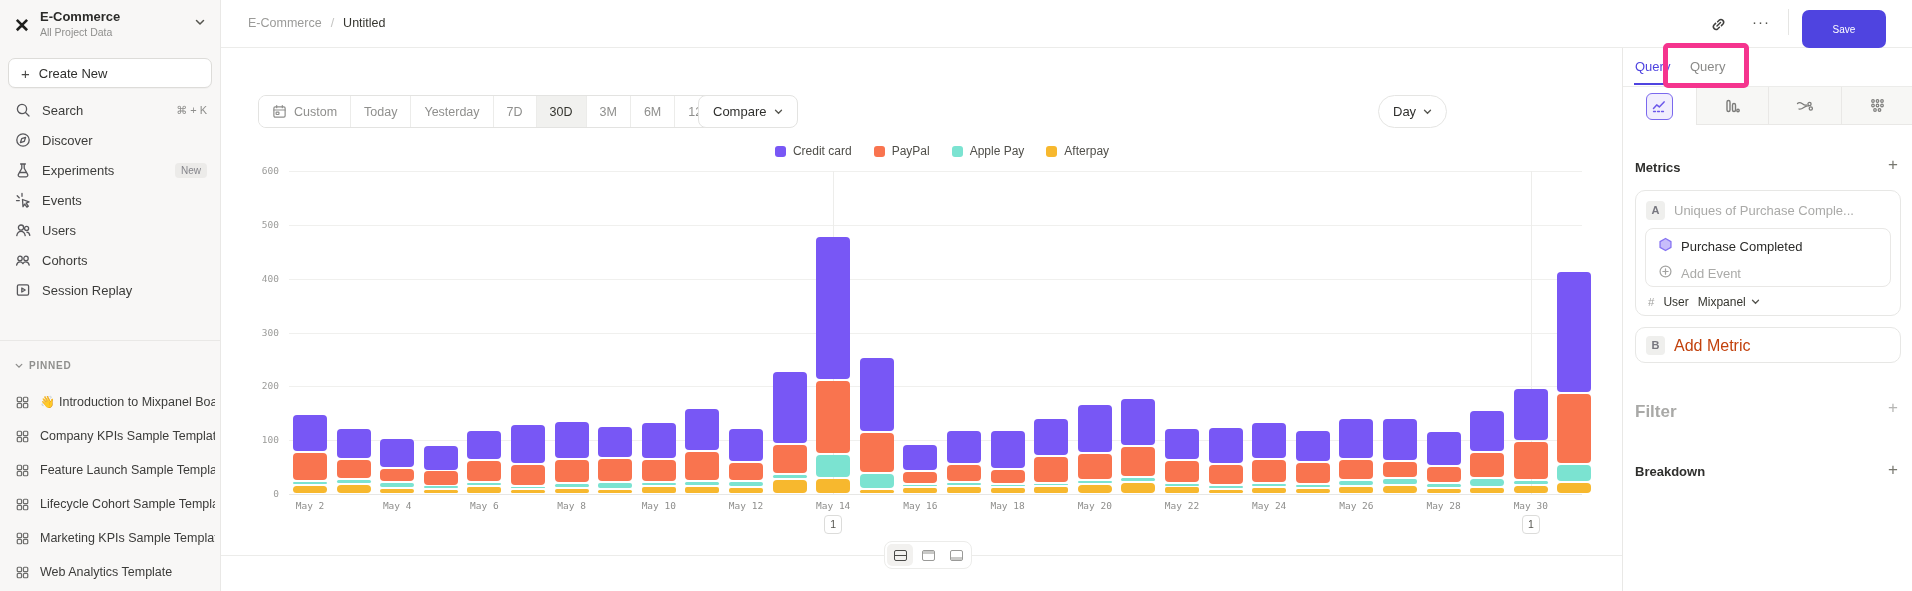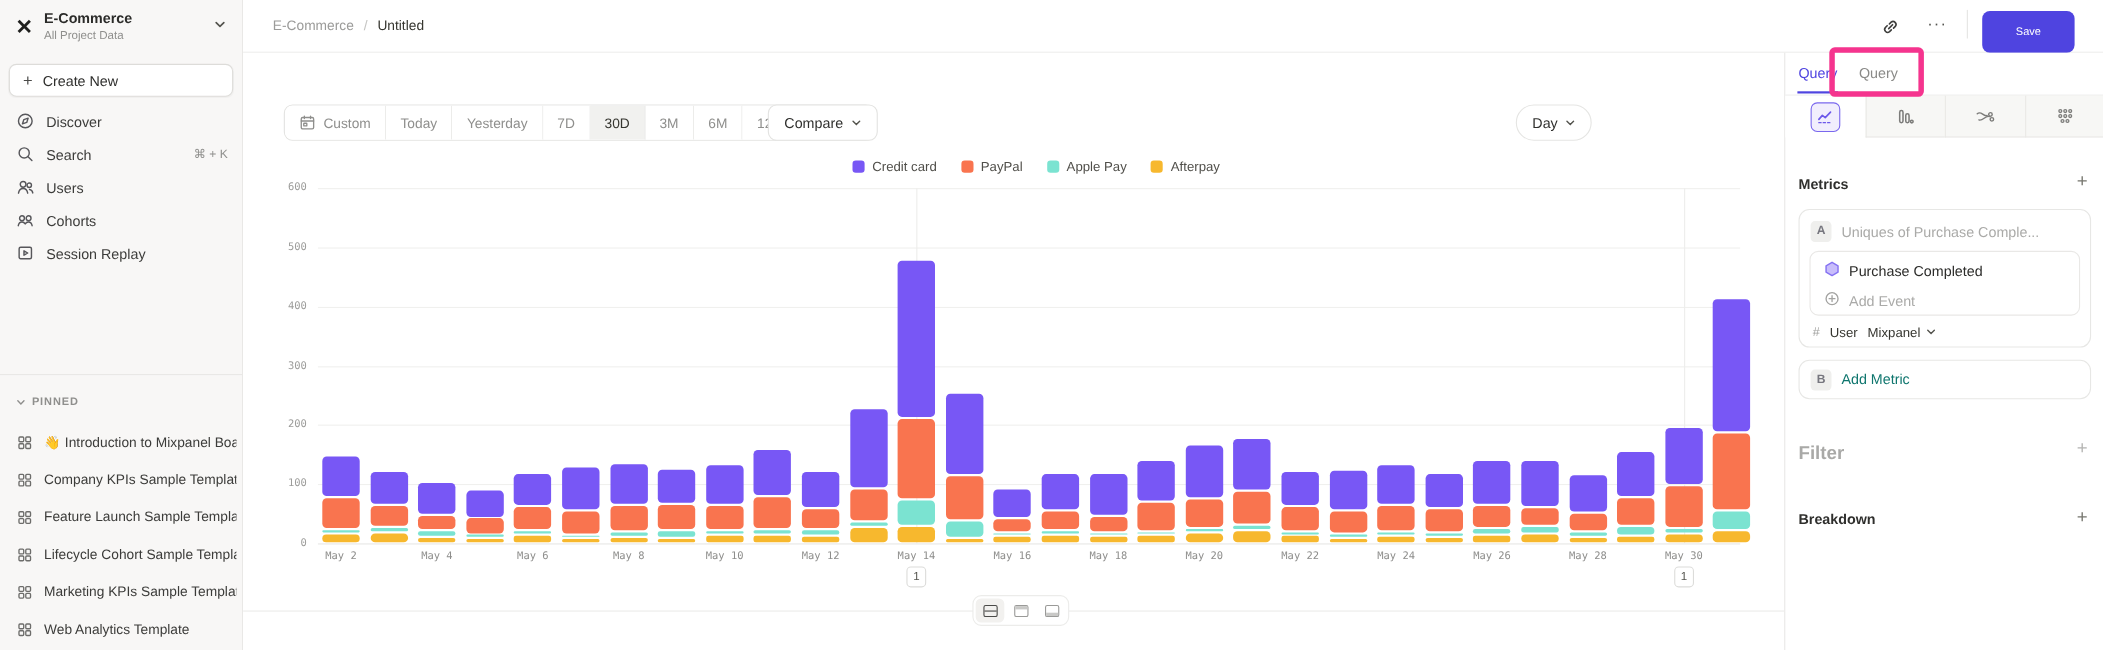--- a/index.html
+++ b/index.html
@@ -113,21 +113,21 @@
   #event-hex { position:absolute; left:12px; top:8px; }
   #event-name { position:absolute; left:35px; top:10px; font-size:13px; font-weight:500; color:#2b2b29; cursor:pointer; }
   #add-event-ic { position:absolute; left:12px; top:35px; }
   #add-event { position:absolute; left:35px; top:37px; font-size:13px; color:#aaaaa8; cursor:pointer; }
   #agg-row { position:absolute; left:12px; top:104px; display:flex; align-items:center; gap:9px; font-size:12px; }
   #agg-row .hash { color:#a3a3a1; font-size:11.5px; }
   #agg-row .u1 { color:#35352f; font-weight:500; cursor:pointer; }
   #agg-row .u2 { color:#35352f; font-weight:500; cursor:pointer; display:flex; align-items:center; gap:5px; }
   #card-b { top:279px; height:36px; }
   #metric-b-badge { top:8px; }
-  #add-metric { position:absolute; left:38px; top:9px; font-size:13px; font-weight:500; color:#0f766e; cursor:pointer; }
+  #add-metric { position:absolute; left:38px; top:9px; font-size:16px; font-weight:500; color:#c2410c; cursor:pointer; }
   #filter-title { position:absolute; left:12px; top:354px; font-size:17px; font-weight:bold; color:#a9a9a7; }
   #filter-plus { top:353px; color:#b5b5b3; }
   #breakdown-title { position:absolute; left:12px; top:416px; font-size:13px; font-weight:bold; color:#2f2f2d; }
   #breakdown-plus { top:415px; }
   #breakdown-card { top:444px; height:35px; }
   #bd-aa { position:absolute; left:12px; top:10px; font-size:11px; color:#a6a6a4; }
   #bd-name { position:absolute; left:40px; top:9px; font-size:13px; font-weight:500; color:#2b2b29; }
   #bd-kebab { position:absolute; right:10px; top:8px; font-size:13px; color:#8a8a88; cursor:pointer; letter-spacing:0; }
 
   
@@ -152,38 +152,61 @@
   </div>
   <div id="create-new">
     <span class="plus">+</span>
     <span>Create New</span>
   </div>
   <div id="sidebar-nav">
       <div class="nav-item">
         <span class="ic">
           <svg width="16" height="16" viewBox="0 0 16 16">
             <g fill="none" stroke="#57575b" stroke-width="1.3" stroke-linecap="round" stroke-linejoin="round">
+              <circle cx="7" cy="7" r="4.6"></circle>
+              <path d="M10.5 10.5L14 14"></path>
+            </g>
+          </svg>
+        </span>
+        <span class="lbl">Search</span>
+        <span class="shortcut">⌘ + K</span>
+      </div>
+      <div class="nav-item">
+        <span class="ic">
+          <svg width="16" height="16" viewBox="0 0 16 16">
+            <g fill="none" stroke="#57575b" stroke-width="1.3" stroke-linecap="round" stroke-linejoin="round">
               <circle cx="8" cy="8" r="6.2"></circle>
               <path d="M10.6 5.4L9.3 9.3 5.4 10.6 6.7 6.7z"></path>
             </g>
           </svg>
         </span>
         <span class="lbl">Discover</span>
       </div>
       <div class="nav-item">
         <span class="ic">
           <svg width="16" height="16" viewBox="0 0 16 16">
             <g fill="none" stroke="#57575b" stroke-width="1.3" stroke-linecap="round" stroke-linejoin="round">
-              <circle cx="7" cy="7" r="4.6"></circle>
-              <path d="M10.5 10.5L14 14"></path>
-            </g>
-          </svg>
-        </span>
-        <span class="lbl">Search</span>
-        <span class="shortcut">⌘ + K</span>
+              <path d="M5.6 2h4.8 M6.8 2v4.2L3.4 12.4a1.6 1.6 0 0 0 1.4 2.4h6.4a1.6 1.6 0 0 0 1.4-2.4L9.2 6.2V2"></path>
+              <path d="M5 10.5h6"></path>
+            </g>
+          </svg>
+        </span>
+        <span class="lbl">Experiments</span>
+        <span class="badge">New</span>
+      </div>
+      <div class="nav-item">
+        <span class="ic">
+          <svg width="16" height="16" viewBox="0 0 16 16">
+            <g fill="none" stroke="#57575b" stroke-width="1.3" stroke-linecap="round" stroke-linejoin="round">
+              <path d="M7 1.5v2.8 M2.2 3.8l2 2 M1.5 8.6h2.8"></path>
+              <path d="M7.5 7.5l6.5 2.4-2.9 1.2 2.2 3-1.4 1-2.2-3-1.7 2.6z"></path>
+            </g>
+          </svg>
+        </span>
+        <span class="lbl">Events</span>
       </div>
       <div class="nav-item">
         <span class="ic">
           <svg width="16" height="16" viewBox="0 0 16 16">
             <g fill="none" stroke="#57575b" stroke-width="1.3" stroke-linecap="round" stroke-linejoin="round">
               <circle cx="6" cy="5.6" r="2.6"></circle>
               <path d="M1.8 13.6c.5-2.8 2.2-4.2 4.2-4.2s3.7 1.4 4.2 4.2"></path>
               <circle cx="11.6" cy="6.4" r="2"></circle>
               <path d="M11.8 10.2c1.7.2 2.7 1.4 3 3.2"></path>
             </g>

